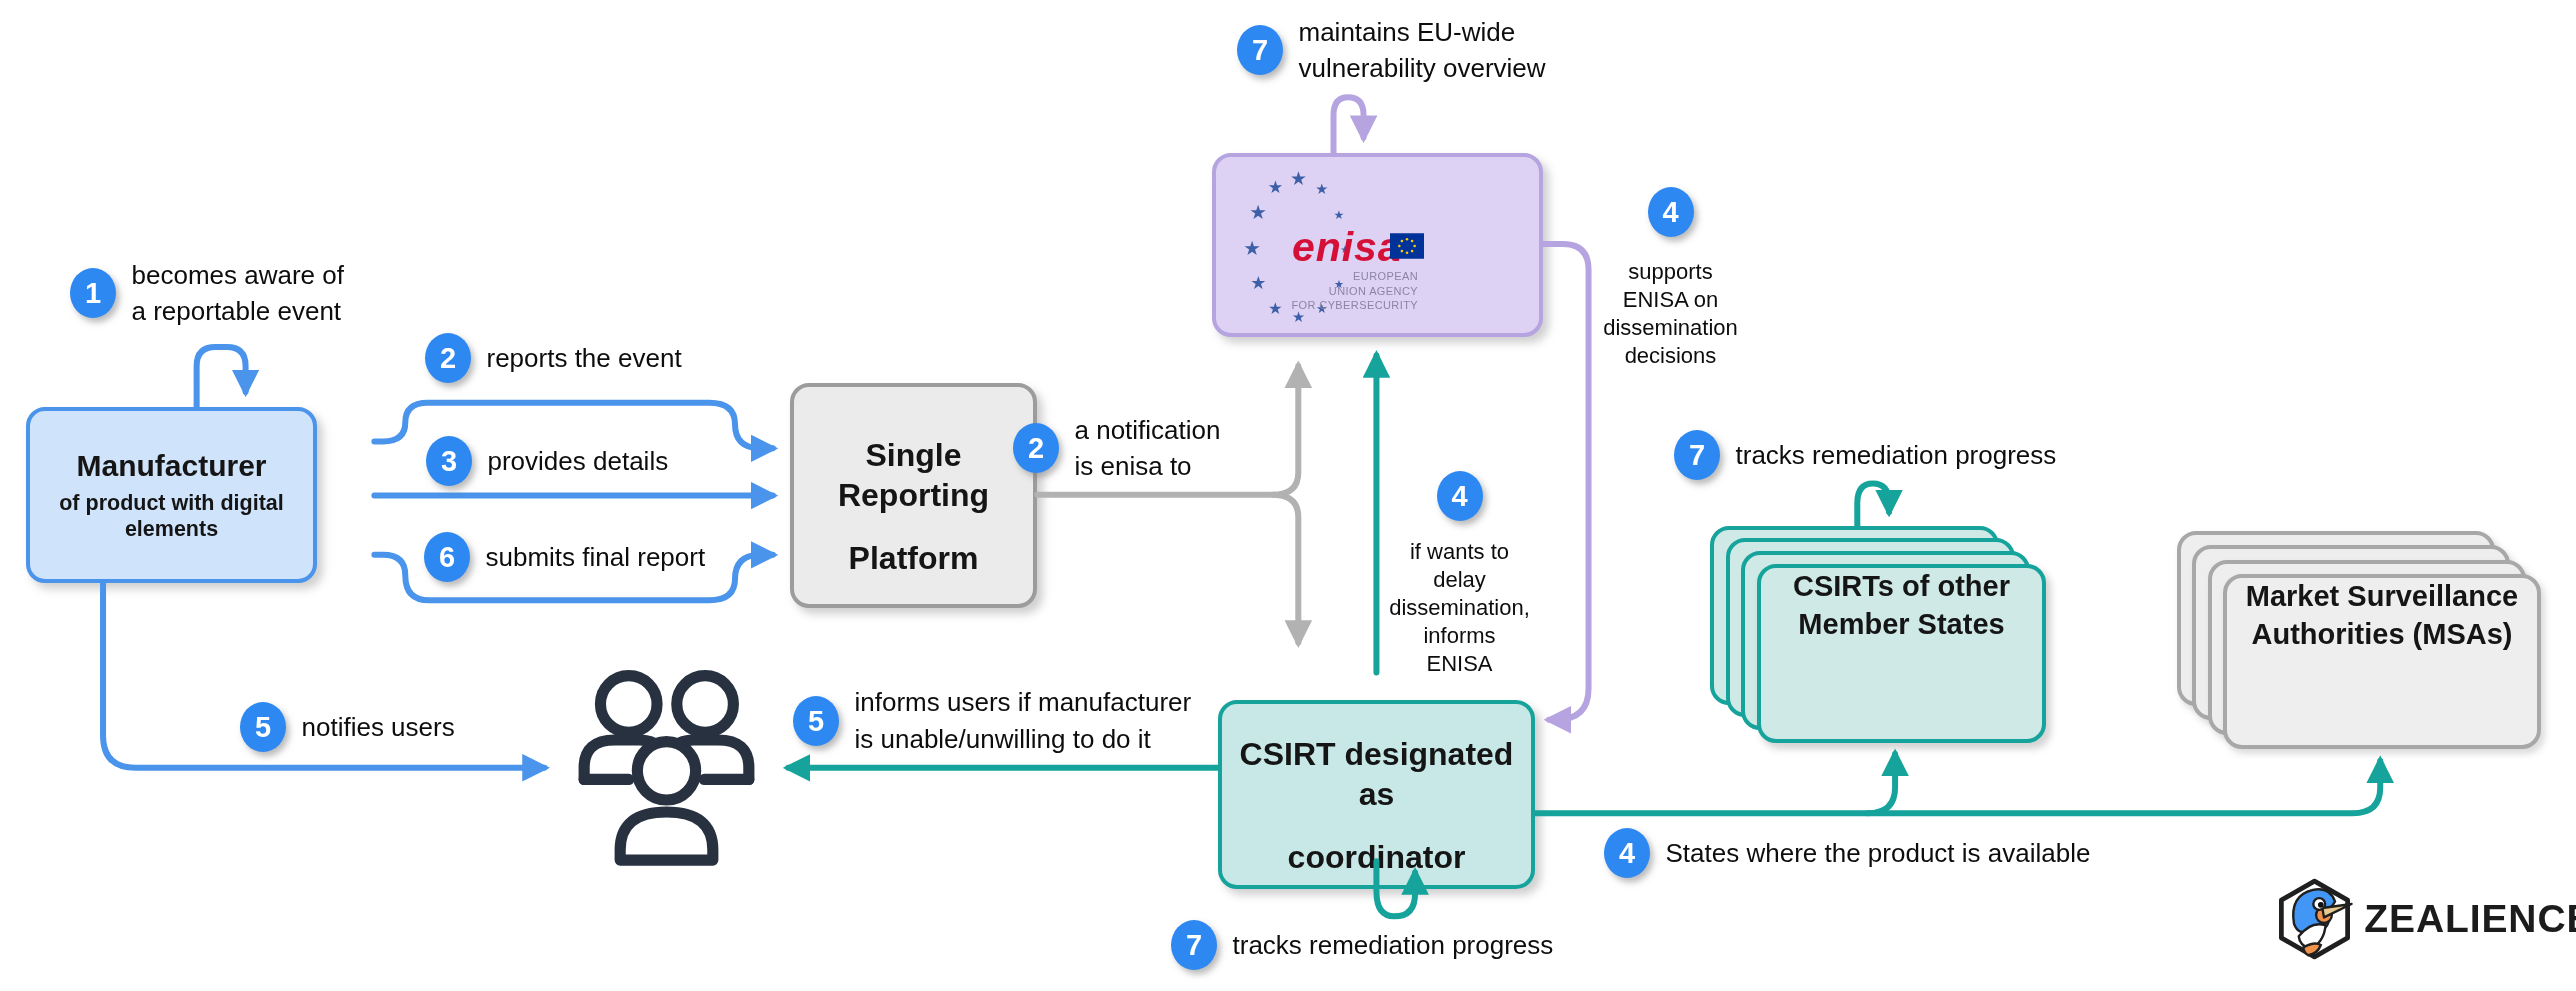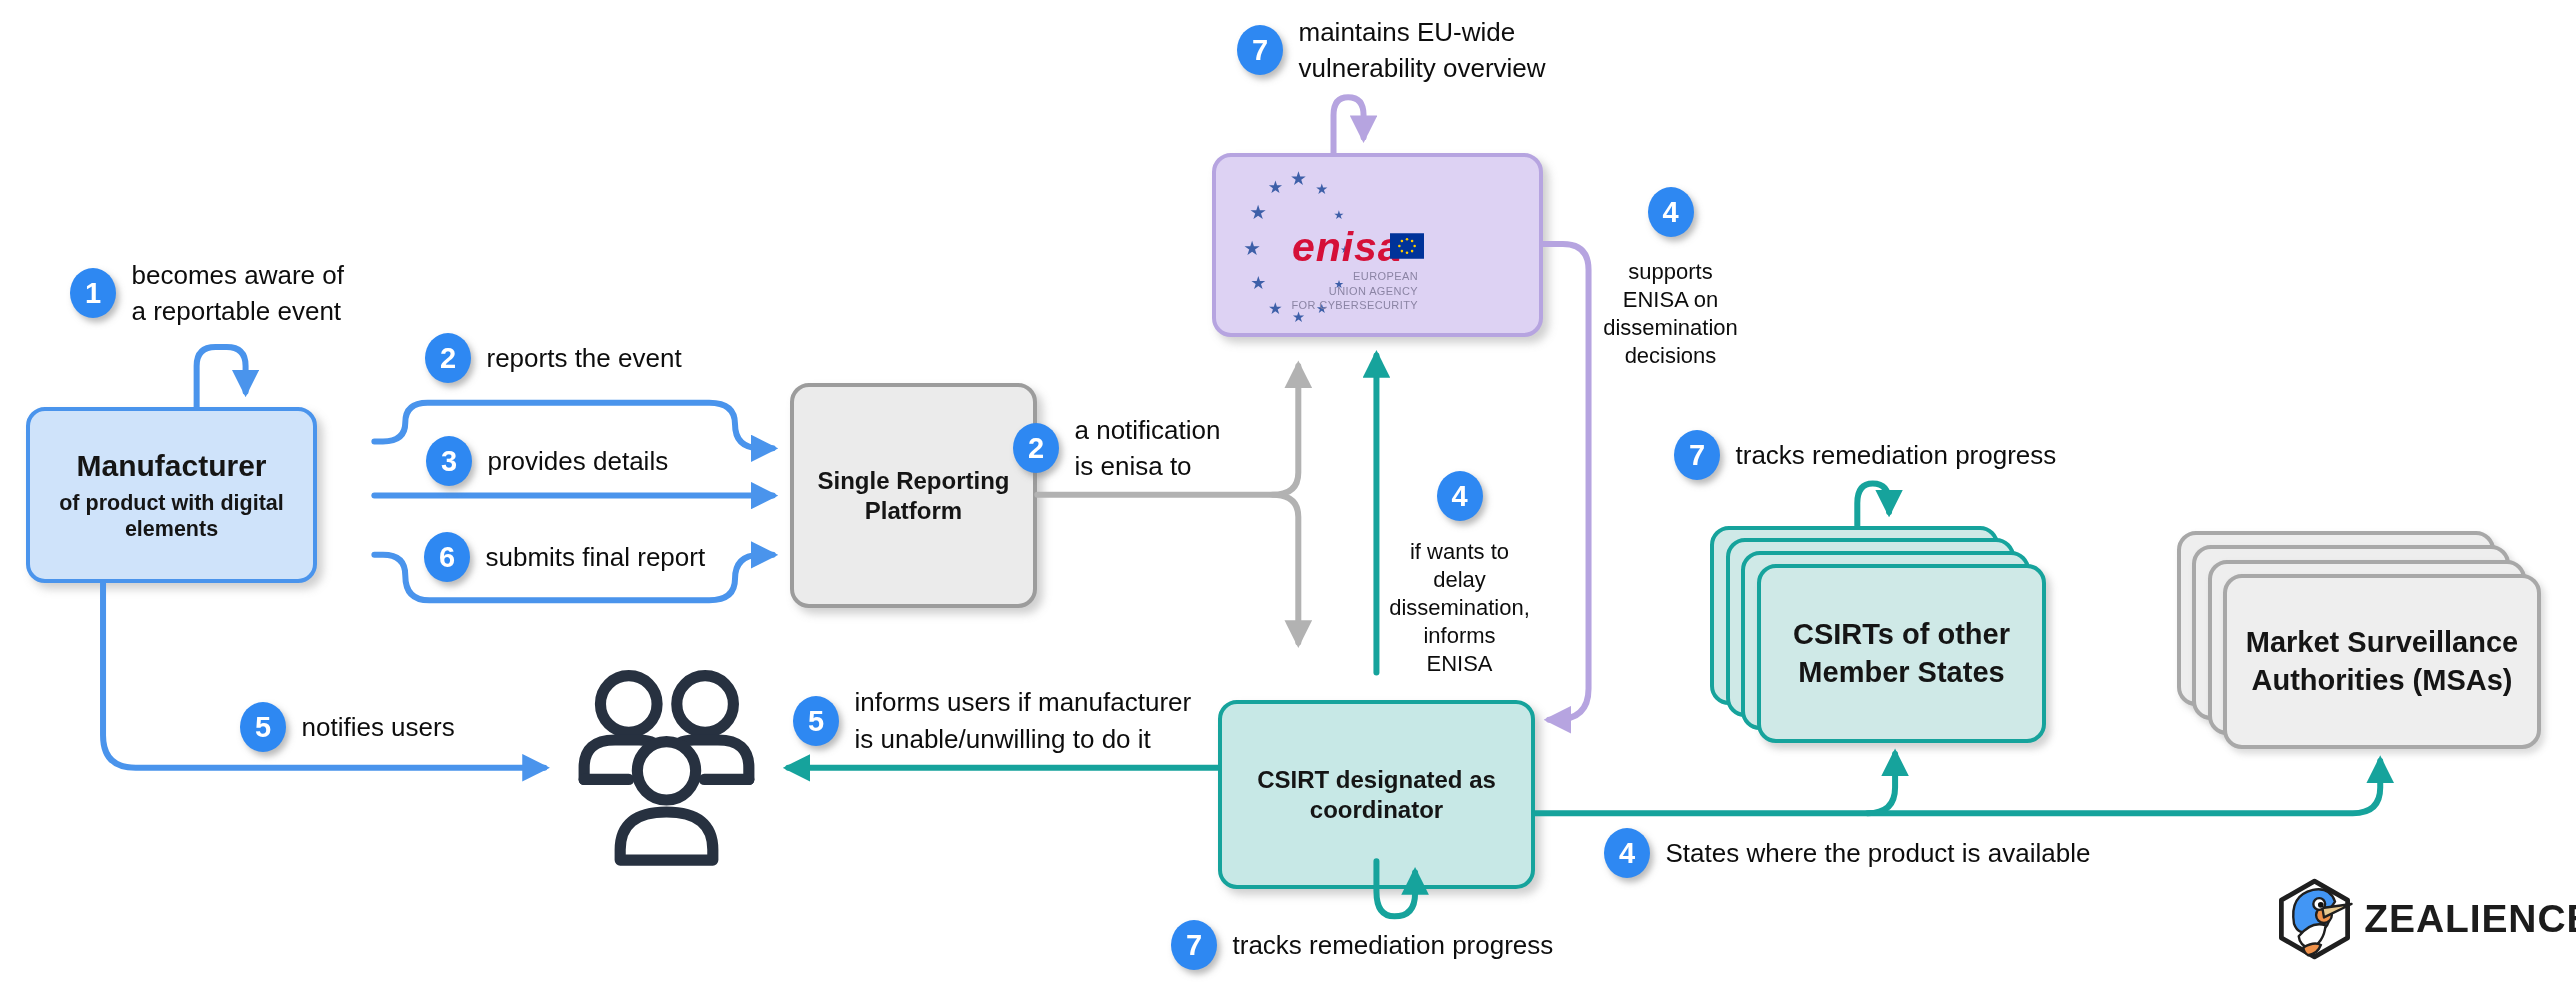--- a/index.html
+++ b/index.html
@@ -4,30 +4,30 @@
 <style>
   html,body{margin:0;padding:0;background:#fff;}
   #stage{position:relative;width:2576px;height:992px;background:#ffffff;overflow:hidden;
          font-family:"Liberation Sans",sans-serif;color:#111;}
   
   .box{position:absolute;border-radius:19px;display:flex;flex-direction:column;align-items:center;
        justify-content:center;text-align:center;font-weight:bold;color:#151515;
        box-shadow:5.2px 6px 8.6px rgba(120,120,120,.35);box-sizing:border-box;line-height:1.24;}
   .box .t1{font-size:30px;}
   .box .t2{font-size:21.5px;margin-top:5.2px;}
-  .box .tt{font-size:24px;}
+  .box .tt{font-size:32px;margin-top:24px;}
   #manufacturer{left:26px;top:407px;width:291px;height:176px;background:#cfe3fa;border:4.3px solid #4a94ec;}
   #platform{left:790px;top:383px;width:247px;height:225px;background:#ebebeb;border:4.3px solid #9c9c9c;}
   #enisa{left:1212px;top:153px;width:331px;height:184px;background:#ddd2f3;border:4.3px solid #b6a4e0;}
   #csirt{left:1218px;top:700px;width:317px;height:189px;background:#c7e8e6;border:4.3px solid #16a39c;}
   .card{position:absolute;border-radius:19px;box-sizing:border-box;}
   .card.teal{background:#cfe9e7;border:4.3px solid #16a39c;}
   .card.gray{background:#eeeeee;border:4.3px solid #a8a8a8;box-shadow:3.4px 4.3px 6.9px rgba(120,120,120,.25);}
   .card .inner{position:absolute;inset:0;display:flex;flex-direction:column;align-items:center;
-       justify-content:center;font-weight:bold;font-size:29px;line-height:1.3;color:#151515;text-align:center;}
+       justify-content:flex-start;font-weight:bold;font-size:29px;line-height:1.3;color:#151515;text-align:center;}
   
   #enisa-word{position:absolute;left:76px;top:65px;font-size:41px;font-style:italic;font-weight:bold;
        color:#d51038;letter-spacing:0.9px;}
   #eu-flag{position:absolute;left:174px;top:76px;}
   #agency{position:absolute;left:52px;top:112px;width:150px;text-align:right;font-weight:normal;
        font-size:11px;line-height:14.6px;color:#8b84a4;letter-spacing:0.4px;}
   
   .badge{width:46px;height:50px;border-radius:50%;background:#2e88f2;color:#fff;font-weight:bold;
        font-size:29px;display:flex;align-items:center;justify-content:center;flex:0 0 auto;
        box-shadow:3.4px 4.3px 6px rgba(120,120,120,.5);}

